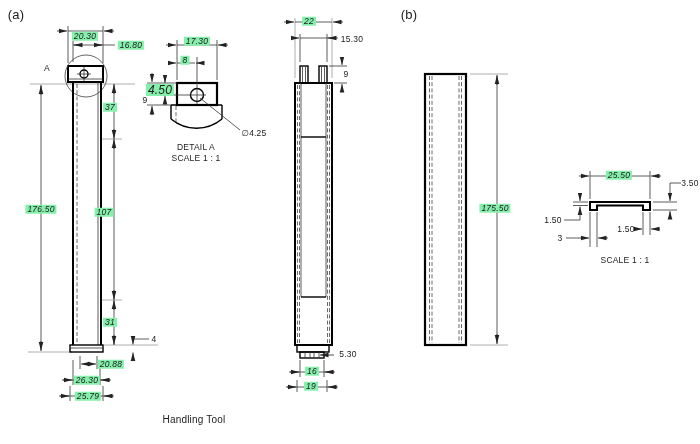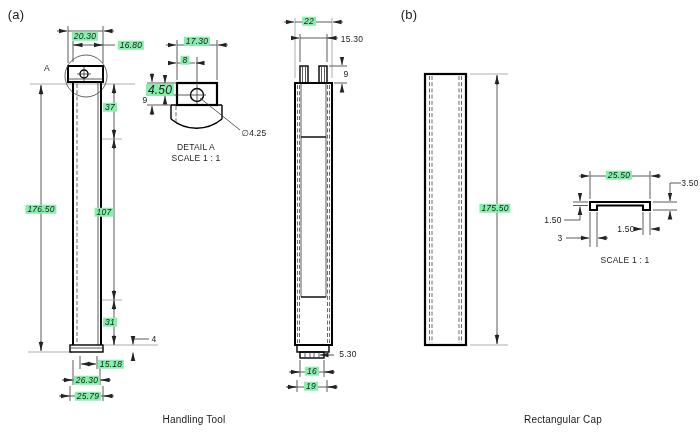--- a/index.html
+++ b/index.html
@@ -240,31 +240,30 @@
     <line class="t" x1="643" y1="212" x2="643" y2="235"></line>
     <line class="t" x1="650" y1="212" x2="650" y2="235"></line>
     <line class="al" x1="634" y1="229" x2="642" y2="229"></line>
     <line class="al" x1="660" y1="229" x2="651" y2="229"></line>
   </g>
 </svg>
 
 <span class="lbl fig" style="left:16px;top:14px">(a)</span>
 <span class="lbl fig" style="left:409px;top:14px">(b)</span>
 <span class="lbl cap" style="left:194px;top:420px">Handling Tool</span>
-<span class="lbl cap" style="left:563px;top:420px">Rectangular Cap</span>
 
 <span class="lbl bg" style="left:85px;top:36px">20.30</span>
 <span class="lbl bg" style="left:131px;top:45px">16.80</span>
 <span class="lbl" style="left:47px;top:68px">A</span>
 <span class="lbl bg" style="left:41px;top:209px">176.50</span>
 <span class="lbl bg" style="left:110px;top:107px">37</span>
 <span class="lbl bg" style="left:104px;top:212px">107</span>
 <span class="lbl bg" style="left:110px;top:322px">31</span>
 <span class="lbl" style="left:154px;top:339px">4</span>
-<span class="lbl bg" style="left:111px;top:364px">15.18</span>
+<span class="lbl bg" style="left:111px;top:364px">20.88</span>
 <span class="lbl bg" style="left:87px;top:380px">26.30</span>
 <span class="lbl bg" style="left:88px;top:396px">25.79</span>
 
 <span class="lbl bg" style="left:197px;top:41px">17.30</span>
 <span class="lbl bg" style="left:185px;top:60px">8</span>
 <span class="lbl" style="left:145px;top:100px">9</span>
 <span class="lbl bg sm" style="left:160px;top:90px">4.50</span>
 <span class="lbl" style="left:254px;top:133px">∅4.25</span>
 <span class="lbl" style="left:196px;top:147px">DETAIL A</span>
 <span class="lbl" style="left:196px;top:158px">SCALE 1 : 1</span>

